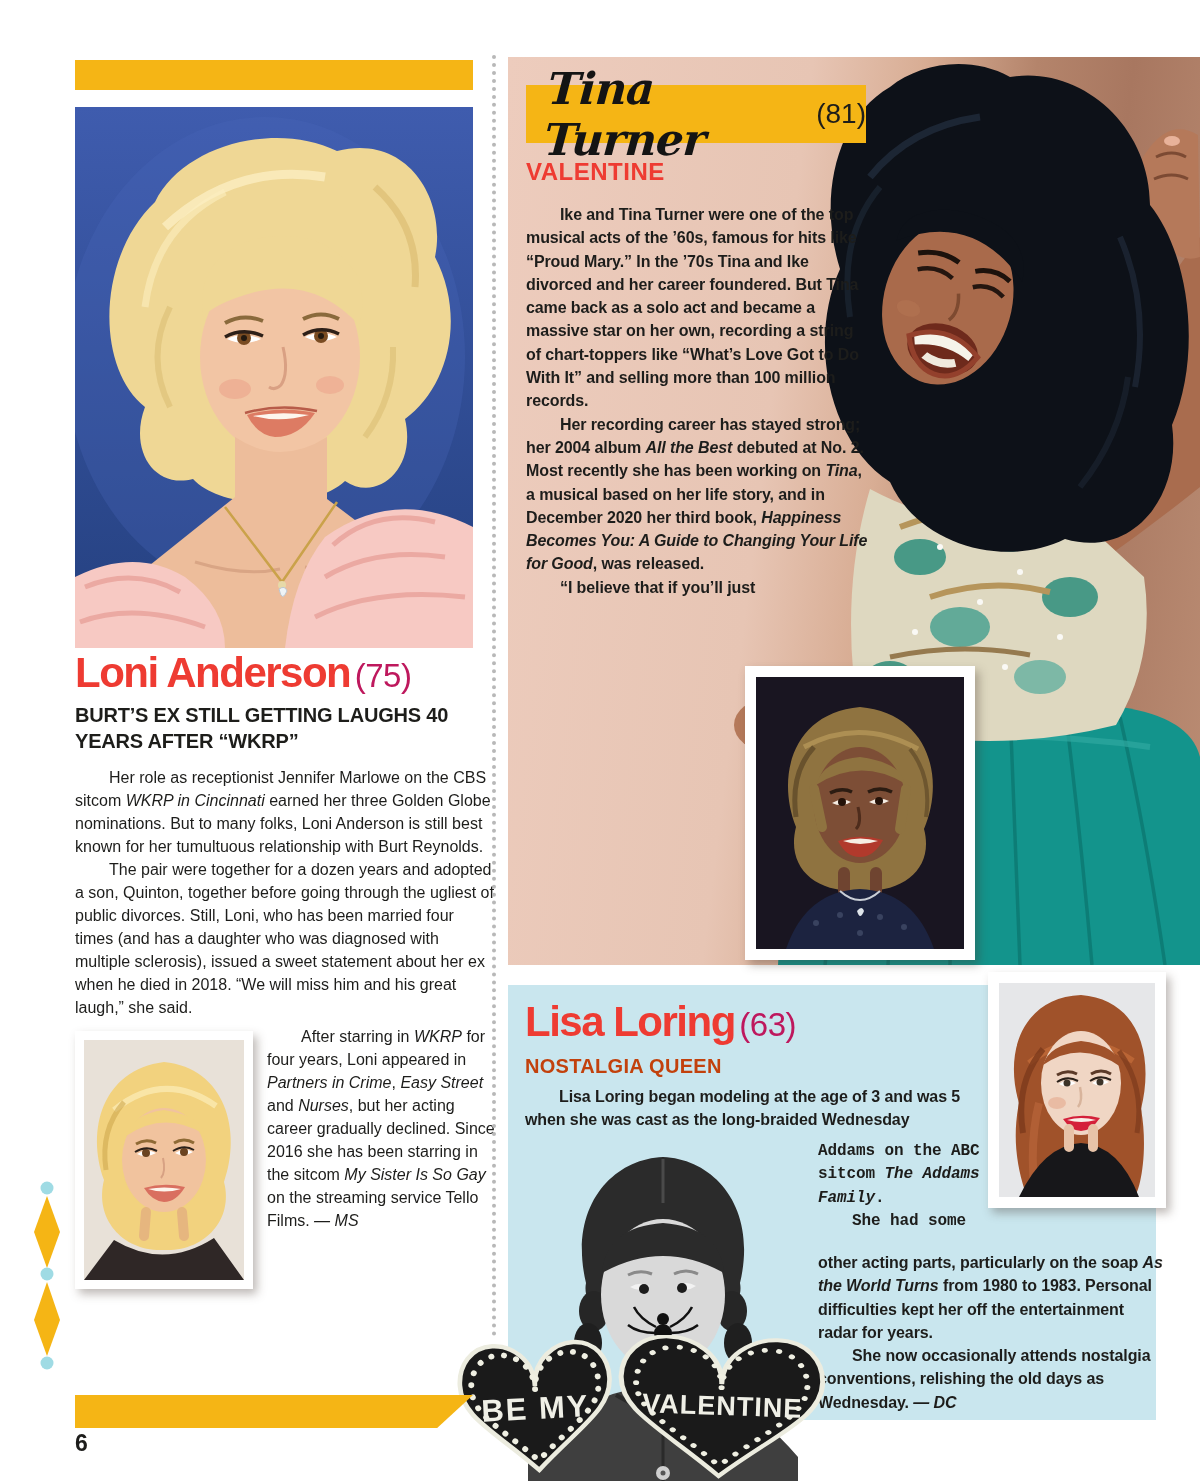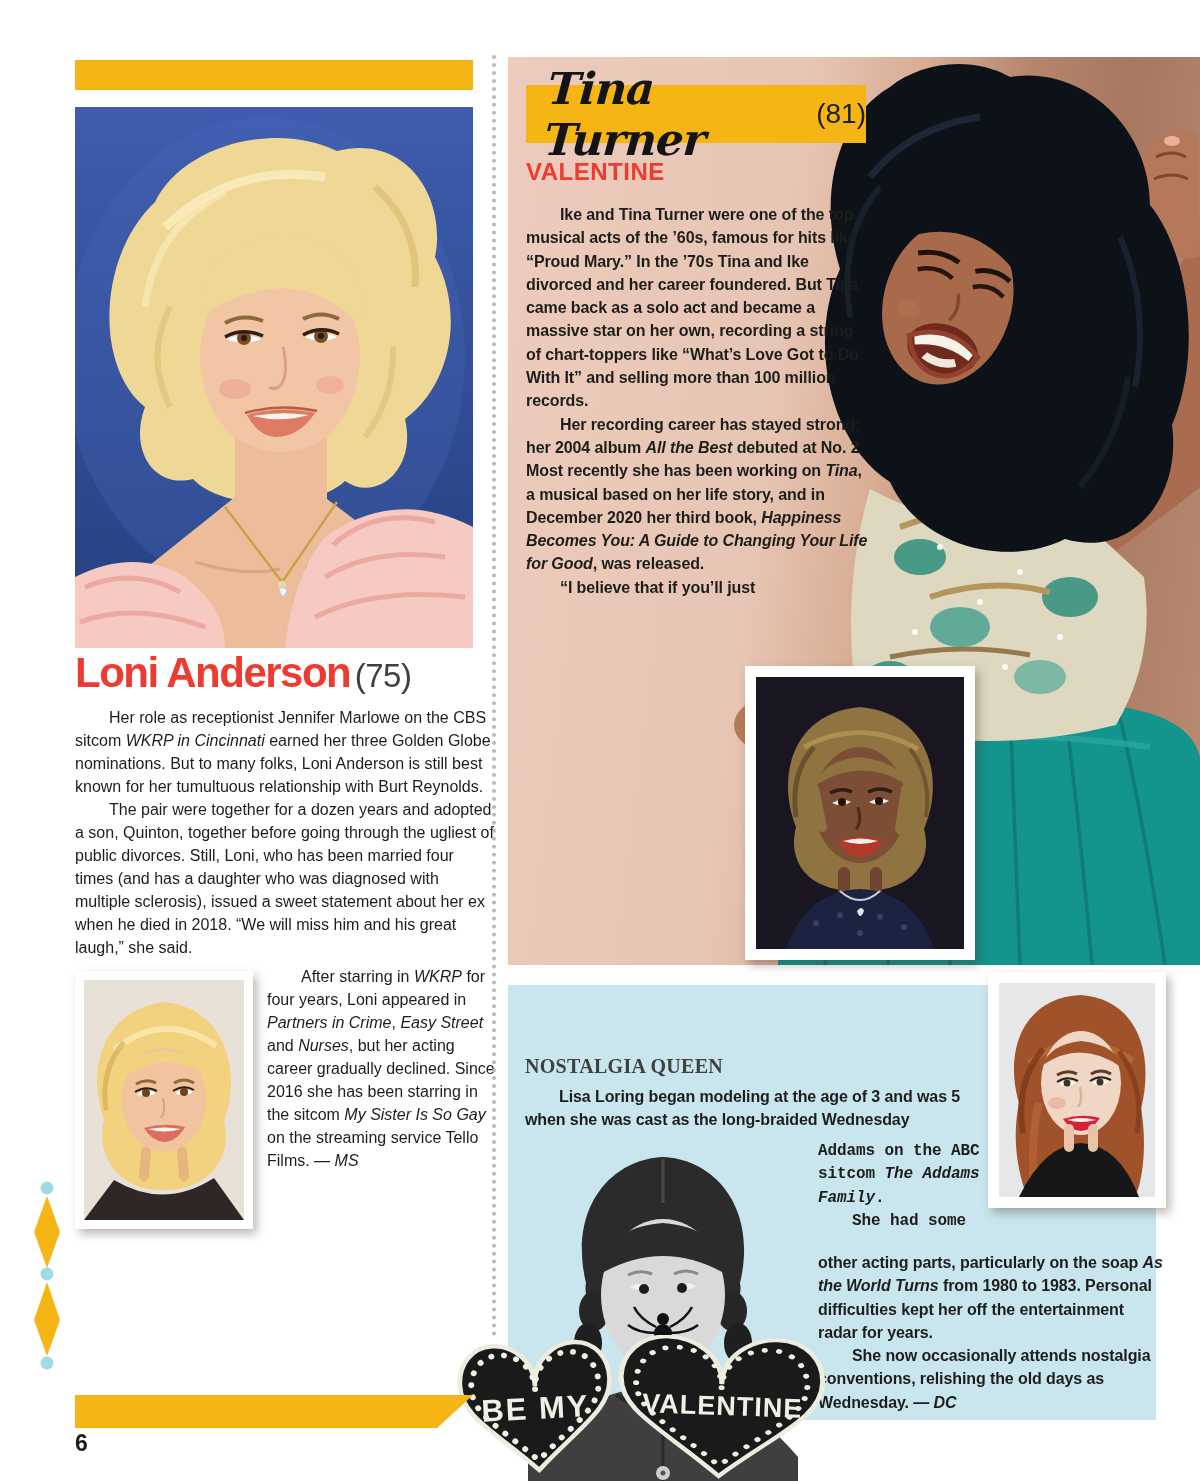--- a/index.html
+++ b/index.html
@@ -2,28 +2,28 @@
 <html><head>
 <meta charset="utf-8">
 <style>
   html,body{margin:0;padding:0;background:#ffffff;}
   .page{position:relative;width:1200px;height:1481px;background:#fff;overflow:hidden;
         font-family:"Liberation Sans",sans-serif;}
   .abs{position:absolute;}
 
   
   .profile-name{font-weight:800;color:#ee3b32;font-size:42px;letter-spacing:-1.5px;text-align:center;}
-  .profile-age{font-weight:400;color:#404040;font-size:33px;letter-spacing:-0.5px;}
+  .profile-age{font-weight:400;color:#be185d;font-size:33px;letter-spacing:-0.5px;}
   .profile-head{line-height:1;white-space:nowrap;}
   .subhead{font-weight:800;color:#1d1d1a;font-size:20px;line-height:26px;letter-spacing:-0.2px;margin:8px 0 0 0;}
   .body-reg{font-size:16px;line-height:23px;color:#1d1d1b;margin:0;}
   .body-bold{font-size:16px;line-height:23.3px;color:#1d1d1b;font-weight:700;margin:0;letter-spacing:-0.1px;}
   .ind{text-indent:34px;}
   .kicker{font-weight:800;font-size:24px;color:#ee3b32;letter-spacing:.5px;}
-  .kicker-dark{font-weight:800;font-size:20px;color:#404040;letter-spacing:.3px;font-family:Liberation Serif, serif;}
+  .kicker-dark{font-weight:800;font-size:20px;color:#c2410c;letter-spacing:.3px;}
 
   .photo-frame{background:#fff;box-shadow:4px 5px 9px rgba(70,55,45,.35);}
   .photo-frame svg{display:block;}
 
   
   .top-bar{left:75px;top:60px;width:398px;height:30px;background:#f5b515;}
   .loni-photo{left:75px;top:107px;width:398px;height:541px;}
   .loni-col{left:75px;top:652px;width:420px;}
   .loni-col .body-reg{margin-top:0;}
   .loni-body{margin-top:12px;}
@@ -130,20 +130,21 @@
         <path d="M5,515 Q60,495 130,520" stroke="#eba9a2" stroke-width="5" fill="none"></path>
       </g>
     </svg>
   </div>
 
   <div class="abs loni-col">
     <div class="profile-head">
       <span class="profile-name">Loni Anderson</span>
       <span class="profile-age">(75)</span>
     </div>
+    <h2 class="subhead">BURT’S EX STILL GETTING LAUGHS 40 YEARS AFTER “WKRP”</h2>
     <div class="loni-body">
       <p class="body-reg ind"><span>Her role as receptionist Jennifer Marlowe on the CBS sitcom </span><i>WKRP in Cincinnati</i><span> earned her three Golden Globe nominations. But to many folks, Loni Anderson is still best known for her tumultuous relationship with Burt Reynolds.</span></p>
       <p class="body-reg ind"><span>The pair were together for a dozen years and adopted a son, Quinton, together before going through the ugliest of public divorces. Still, Loni, who has been married four times (and has a daughter who was diagnosed with multiple sclerosis), issued a sweet statement about her ex when he died in 2018. “We will miss him and his great laugh,” she said.</span></p>
       <div class="p3-wrap">
         <div class="photo-frame small-loni">
           <svg viewBox="0 0 160 240" width="160" height="240">
             <rect width="160" height="240" fill="#e8e1d8"></rect>
             <path d="M20,140 C2,90 18,30 80,22 C142,28 158,92 140,142 C150,180 120,212 80,210 C40,212 10,180 20,140 Z" fill="#f2d27e"></path>
             <path d="M30,70 Q80,30 132,66" stroke="#faeab2" stroke-width="6" fill="none" opacity=".8"></path>
             <path d="M22,130 Q16,90 40,62" stroke="#cfa94f" stroke-width="5" fill="none" opacity=".6"></path>
@@ -287,20 +288,24 @@
             <circle cx="148" cy="250" r="3"></circle>
             <circle cx="104" cy="256" r="3"></circle>
           </g>
         <path d="M84,214 Q104,232 124,214" stroke="#c9ced6" stroke-width="2" fill="none"></path>
         <path d="M101,234 Q104,244 108,234 Q106,228 101,234 Z" fill="#dfe5ea"></path>
       </svg>
     </div>
   </section>
 
   <section class="abs lisa-panel">
+    <div class="profile-head lisa-head">
+      <span class="profile-name">Lisa Loring</span>
+      <span class="profile-age">(63)</span>
+    </div>
     <div class="kicker-dark lisa-kicker">NOSTALGIA QUEEN</div>
     <p class="body-bold ind lisa-intro"><span>Lisa Loring began modeling at the age of 3 and was 5 when she was cast as the long-braided Wednesday</span></p>
     <div class="lisa-beside">
       <p class="body-bold"><span>Addams on the ABC sitcom </span><i>The Addams Family</i><span>.</span></p>
       <p class="body-bold ind"><span>She had some</span></p>
     </div>
     <div class="lisa-cont">
       <p class="body-bold"><span>other acting parts, particularly on the soap </span><i>As the World Turns</i><span> from 1980 to 1983. Personal difficulties kept her off the entertainment radar for years.</span></p>
       <p class="body-bold ind"><span>She now occasionally attends nostalgia conventions, relishing the old days as Wednesday. </span><i>— DC</i><span></span></p>
     </div>

